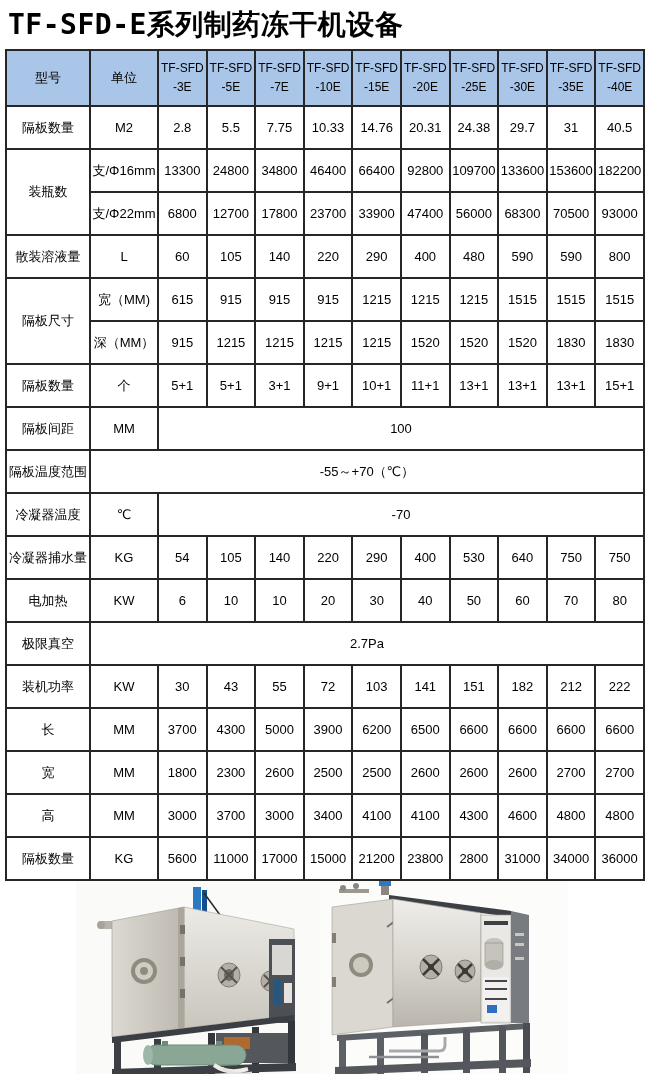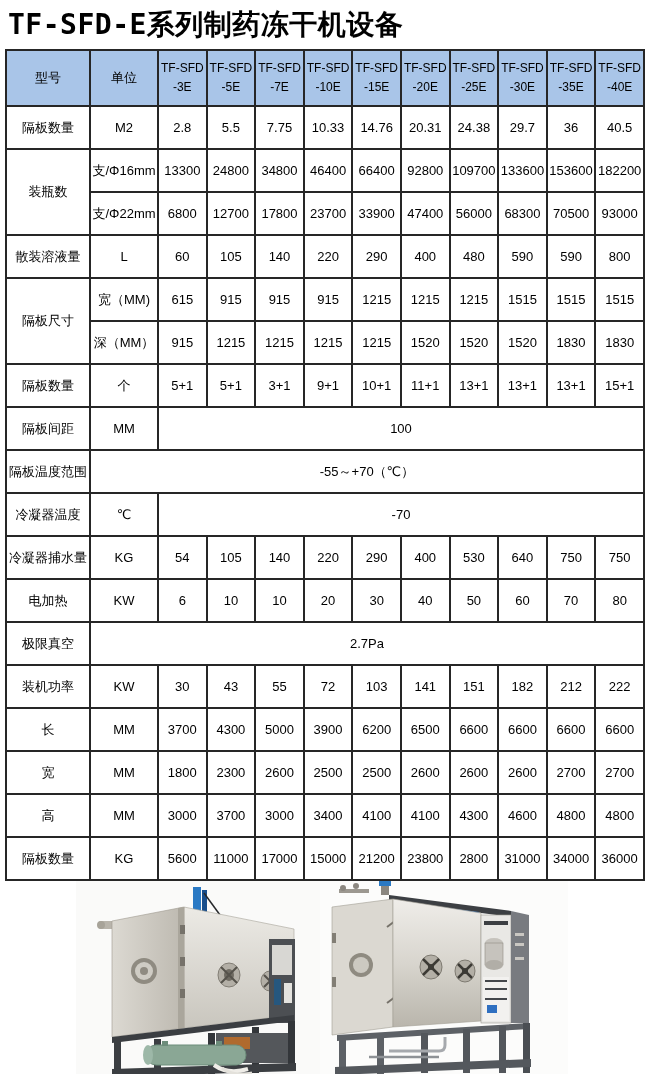--- a/index.html
+++ b/index.html
@@ -121,21 +121,21 @@
         <td class="row-label">隔板数量</td>
         <td>M2</td>
         <td>2.8</td>
         <td>5.5</td>
         <td>7.75</td>
         <td>10.33</td>
         <td>14.76</td>
         <td>20.31</td>
         <td>24.38</td>
         <td>29.7</td>
-        <td>36</td>
+        <td>31</td>
         <td>40.5</td>
       </tr>
       <tr>
         <td rowspan="2" class="row-label">装瓶数</td>
         <td>支/Φ16mm</td>
         <td>13300</td>
         <td>24800</td>
         <td>34800</td>
         <td>46400</td>
         <td>66400</td>

